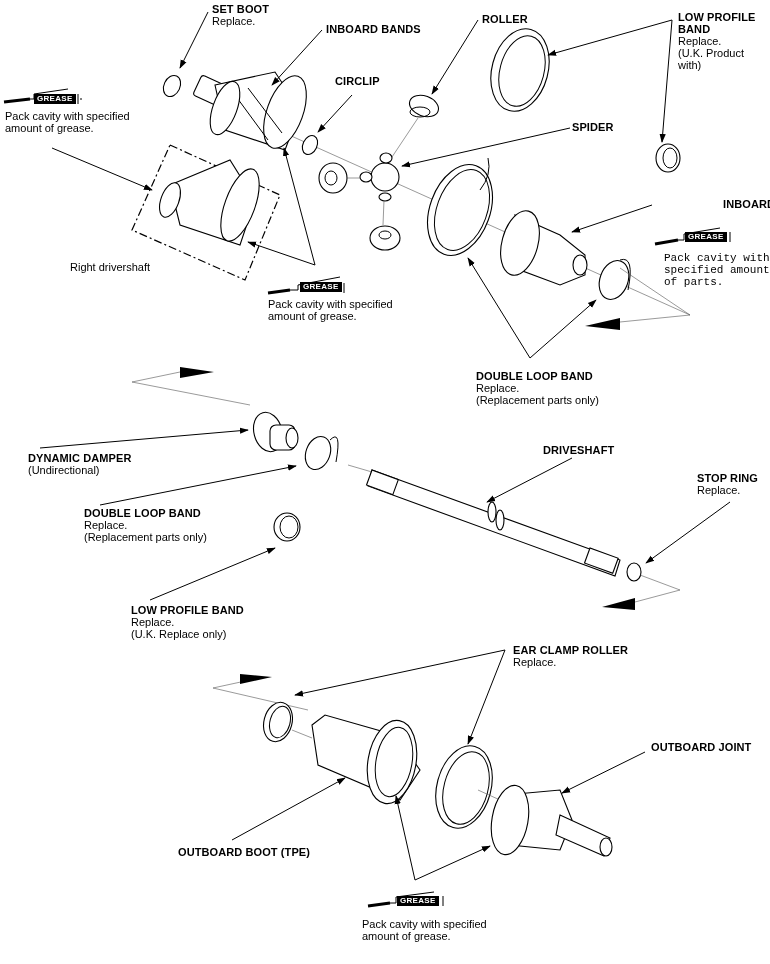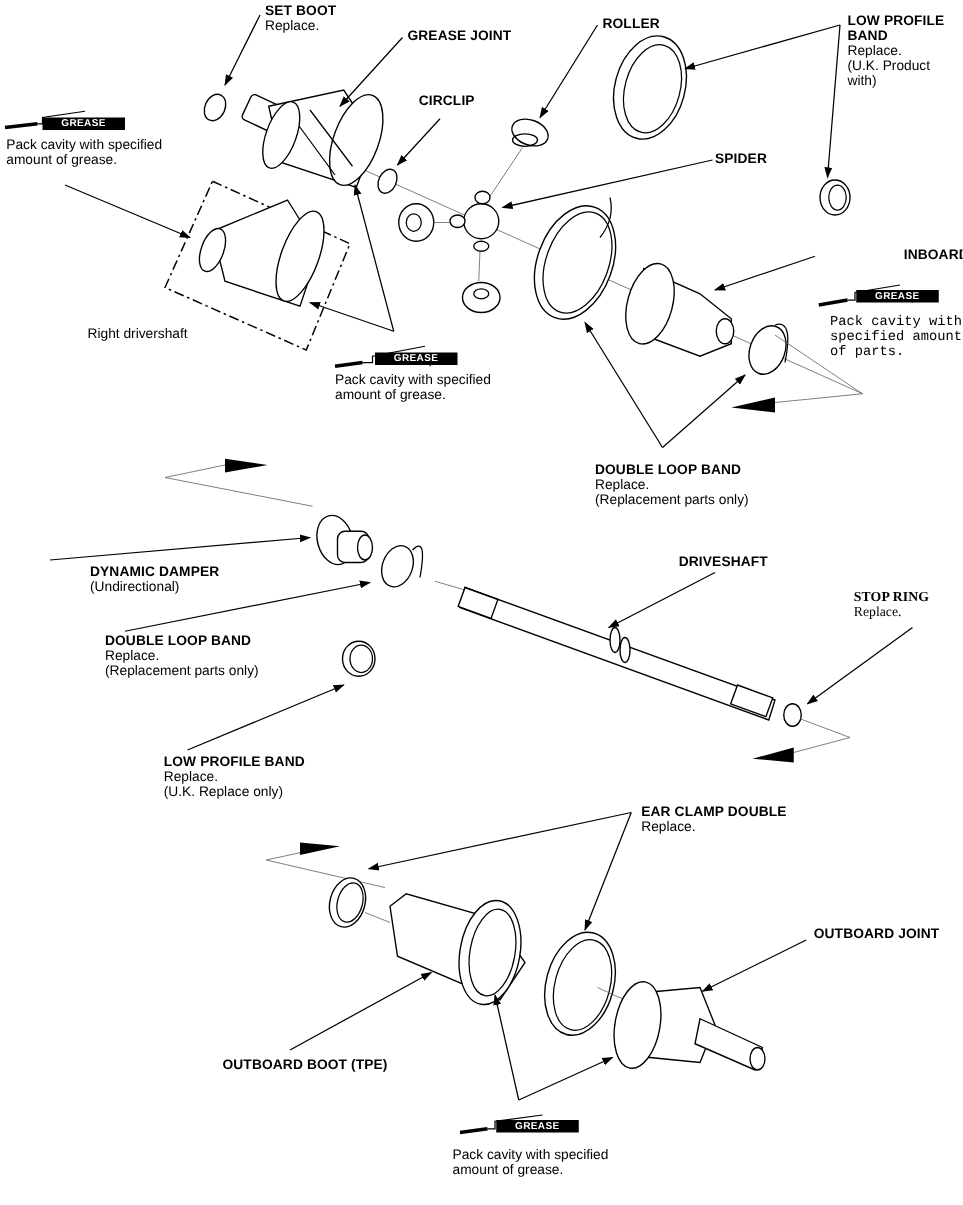--- a/index.html
+++ b/index.html
@@ -1,21 +1,21 @@
 <!DOCTYPE html>
 <html><head>
 <meta charset="utf-8">
 <style>
   html, body { margin:0; padding:0; background:#ffffff; }
   body { width:770px; height:964px; position:relative; overflow:hidden; font-family:"Liberation Sans", sans-serif; color:#000; }
   #art { position:absolute; left:0; top:0; width:770px; height:964px; }
   .lbl { position:absolute; font-size:11px; line-height:12px; white-space:nowrap; }
   .lbl .t { font-weight:bold; font-size:11px; letter-spacing:0.1px; display:block; }
   .lbl .s { font-weight:normal; display:block; }
-  .gbox { position:absolute; background:#000; color:#fff; font-size:8px; font-weight:bold; padding:0 15px; height:10px; line-height:10px; letter-spacing:0.3px; }
+  .gbox { position:absolute; background:#000; color:#fff; font-size:8px; font-weight:bold; padding:0 3px; height:10px; line-height:10px; letter-spacing:0.3px; }
   svg .ln { stroke:#000; stroke-width:1; fill:none; }
   svg .thin { stroke:#555; stroke-width:0.6; fill:none; }
   svg .part { stroke:#000; stroke-width:1.1; fill:#fff; }
 </style>
 </head>
 <body>
 
 <svg id="art" viewBox="0 0 770 964" xmlns="http://www.w3.org/2000/svg">
   <defs>
     <marker id="ah" viewBox="0 0 10 10" refX="9" refY="5" markerWidth="9" markerHeight="9" orient="auto-start-reverse">
@@ -216,21 +216,21 @@
 <div class="gbox" style="left:34px;top:94px;">GREASE</div>
 <div class="gbox" style="left:300px;top:282px;">GREASE</div>
 <div class="gbox" style="left:685px;top:232px;">GREASE</div>
 <div class="gbox" style="left:397px;top:896px;">GREASE</div>
 
 <div class="lbl" style="left:212px;top:3px;">
   <span class="t">SET BOOT</span>
   <span class="s">Replace.</span>
 </div>
 <div class="lbl" style="left:326px;top:23px;">
-  <span class="t">GREASE JOINT</span>
+  <span class="t">INBOARD BANDS</span>
 </div>
 <div class="lbl" style="left:335px;top:75px;">
   <span class="t">CIRCLIP</span>
 </div>
 <div class="lbl" style="left:482px;top:13px;">
   <span class="t">ROLLER</span>
 </div>
 <div class="lbl" style="left:678px;top:11px;">
   <span class="t">LOW PROFILE</span>
   <span class="t">BAND</span>
@@ -245,43 +245,43 @@
   <span class="t">INBOARD BOOT</span>
 </div>
 <div class="lbl" style="left:70px;top:261px;">
   <span class="s">Right drivershaft</span>
 </div>
 <div class="lbl" style="left:476px;top:370px;">
   <span class="t">DOUBLE LOOP BAND</span>
   <span class="s">Replace.</span>
   <span class="s">(Replacement parts only)</span>
 </div>
-<div class="lbl" style="left:28px;top:452px;margin-left:44px;">
+<div class="lbl" style="left:28px;top:452px;">
   <span class="t">DYNAMIC DAMPER</span>
   <span class="s">(Undirectional)</span>
 </div>
 <div class="lbl" style="left:84px;top:507px;">
   <span class="t">DOUBLE LOOP BAND</span>
   <span class="s">Replace.</span>
   <span class="s">(Replacement parts only)</span>
 </div>
 <div class="lbl" style="left:543px;top:444px;">
   <span class="t">DRIVESHAFT</span>
 </div>
-<div class="lbl" style="left:683px;top:472px;font-family:Liberation Serif, serif;">
+<div class="lbl" style="left:697px;top:472px;">
   <span class="t">STOP RING</span>
   <span class="s">Replace.</span>
 </div>
 <div class="lbl" style="left:131px;top:604px;">
   <span class="t">LOW PROFILE BAND</span>
   <span class="s">Replace.</span>
   <span class="s">(U.K. Replace only)</span>
 </div>
 <div class="lbl" style="left:513px;top:644px;">
-  <span class="t">EAR CLAMP DOUBLE</span>
+  <span class="t">EAR CLAMP ROLLER</span>
   <span class="s">Replace.</span>
 </div>
 <div class="lbl" style="left:651px;top:741px;">
   <span class="t">OUTBOARD JOINT</span>
 </div>
 <div class="lbl" style="left:178px;top:846px;">
   <span class="t">OUTBOARD BOOT (TPE)</span>
 </div>
 
 <div class="lbl" style="left:5px;top:110px;">

